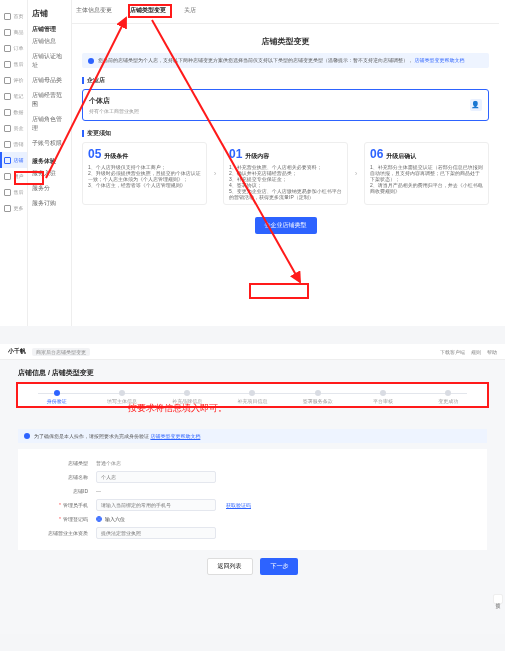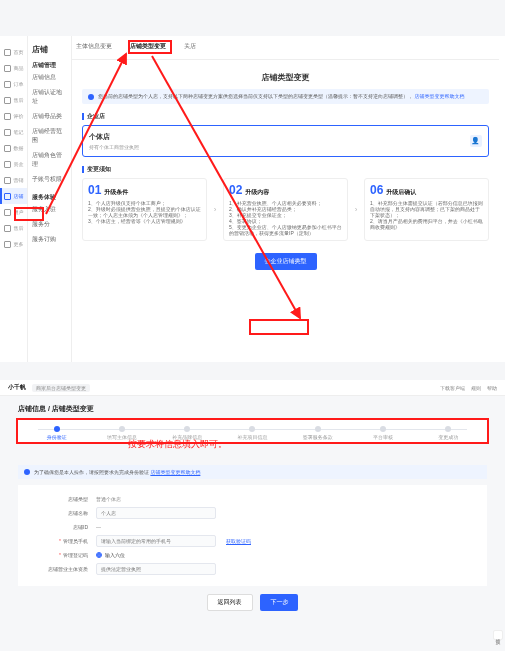--- a/index.html
+++ b/index.html
@@ -1,19 +1,19 @@
 <!DOCTYPE html>
 <html><head>
 <meta charset="utf-8">
 <style>
   * { box-sizing: border-box; margin: 0; padding: 0; }
   body { font-family: -apple-system, "PingFang SC", "Microsoft YaHei", sans-serif; font-size: 7px; background: #f5f6f8; color: #333; width: 505px; }
 
   
-  .panel { background: #fff; position: relative; margin-top: 36px; }
+  .panel { background: #fff; position: relative; }
   .panel.top { height: 326px; }
   .panel.bottom { margin-top: 18px; height: 290px; background: #f6f7f9; }
 
   
   .rail { position: absolute; left: 0; top: 0; bottom: 0; width: 28px; background: #fff; border-right: 1px solid #eee; }
   .rail ul { list-style: none; padding-top: 8px; }
   .rail li { height: 16px; display: flex; align-items: center; justify-content: center; color: #999; font-size: 6px; position: relative; }
   .rail li.active { background: #eaf1ff; color: #2d63ff; }
   .rail li.active::before { content: ""; position: absolute; left: 0; top: 0; bottom: 0; width: 2px; background: #2d63ff; }
   .rail .ic { width: 7px; height: 7px; border: 1px solid currentColor; border-radius: 1px; }
@@ -206,28 +206,28 @@
         <div class="type-card sel">
           <div class="name">个体店</div>
           <div class="desc">持有个体工商营业执照</div>
           <div class="badge">👤</div>
         </div>
       </div>
 
       <div class="section-h">变更须知</div>
       <div class="steps-row" id="steps-row">
           <div class="step-card">
-            <div><span class="num">01</span><span class="t">升级条件</span></div>
+            <div><span class="num">05</span><span class="t">升级条件</span></div>
             <div style="margin-top:3px;white-space:pre-line">1、个人店升级仅支持个体工商户；
 2、升级时必须提供营业执照，且提交的个体店认证一致；个人店主体须为《个人店管理规则》；
 3、个体店主，经营者等《个人店管理规则》</div>
           </div>
           <div class="chev">›</div>
           <div class="step-card">
-            <div><span class="num">02</span><span class="t">升级内容</span></div>
+            <div><span class="num">01</span><span class="t">升级内容</span></div>
             <div style="margin-top:3px;white-space:pre-line">1、补充营业执照、个人店相关必要资料；
 2、确认并补充店铺经营品类；
 3、补充提交专业保证金；
 4、签署协议；
 5、变更为企业店、个人店缴纳更易参加小红书平台的营销活动，获得更多流量IP（定制）</div>
           </div>
           <div class="chev">›</div>
           <div class="step-card">
             <div><span class="num">06</span><span class="t">升级后确认</span></div>
             <div style="margin-top:3px;white-space:pre-line">1、补充部分主体需提交认证（若部分信息已填报则自动填报，且支持内容再调整；已下架的商品处于下架状态）；

